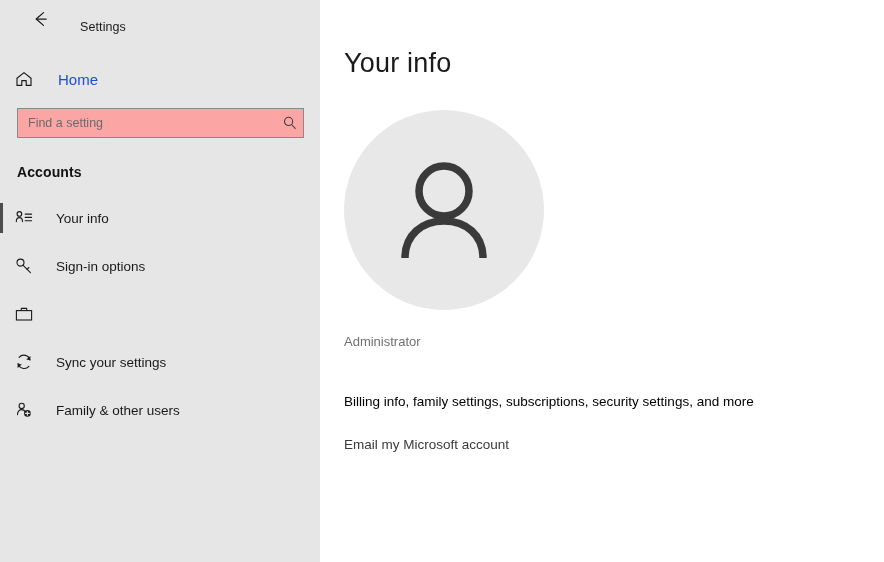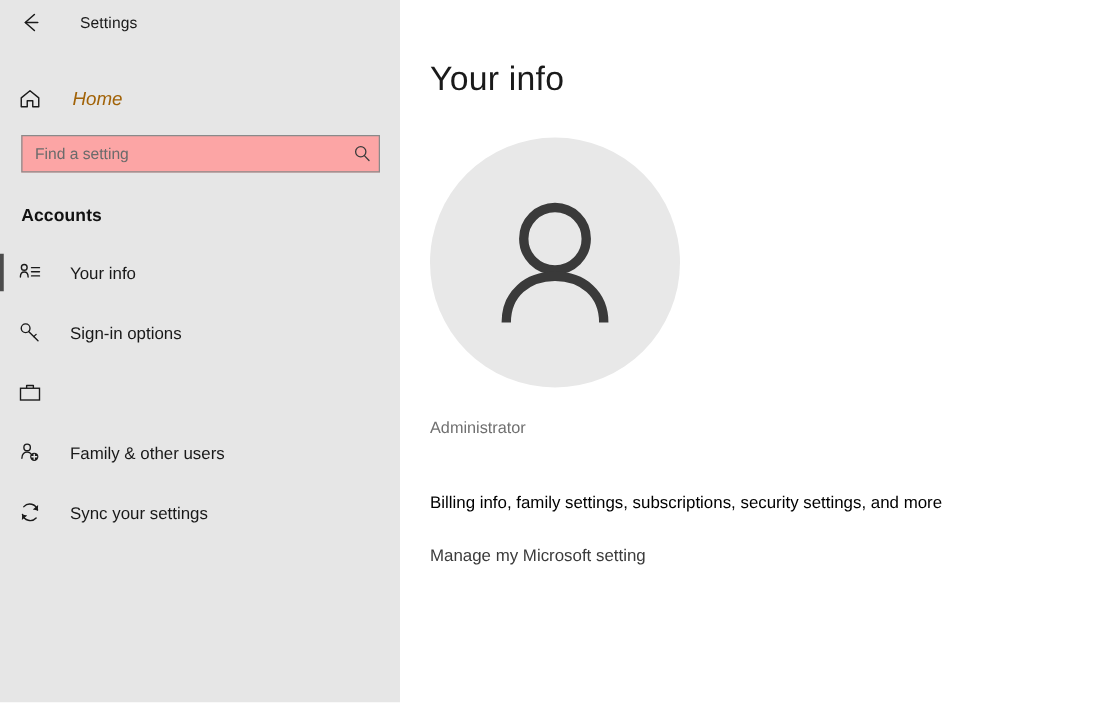--- a/index.html
+++ b/index.html
@@ -28,22 +28,23 @@
     width: 320px;
     height: 562px;
     background: #e6e6e6;
     flex: 0 0 320px;
     position: relative;
   }
 
   .titlebar {
     height: 32px;
     display: flex;
-    align-items: center;
+    align-items: flex-end;
     padding-top: 2px;
+    margin-left: 16px;
   }
   .back-btn {
     width: 40px;
     height: 30px;
     display: flex;
     align-items: center;
     justify-content: center;
     cursor: pointer;
     margin-left: 4px;
   }
@@ -64,23 +65,22 @@
     cursor: pointer;
   }
   .home-row .nav-ico {
     width: 30px;
     display: flex;
     align-items: center;
     justify-content: flex-start;
   }
   .home-label {
     font-size: 15px;
-    color: #a16207;
+    color: #1d4ed8;
     margin-left: 14px;
-    font-style: italic;
   }
 
   .search-wrap {
     margin: 9px 16px 0 17px;
     height: 30px;
     background: #fca5a5;
     border: 1px solid #8a8a8a;
     display: flex;
     align-items: center;
     box-sizing: border-box;
@@ -274,57 +274,57 @@
           <svg width="20" height="20" viewBox="0 0 20 20" aria-hidden="true">
             <rect x="2.4" y="6.6" width="15.2" height="9.4" fill="none" stroke="#1a1a1a" stroke-width="1.1"></rect>
             <path d="M7.3 6.4 L7.3 4.4 L12.7 4.4 L12.7 6.4" fill="none" stroke="#1a1a1a" stroke-width="1.1" stroke-linejoin="round"></path>
           </svg>
         </span>
       </div>
 
       <div class="nav-item">
         <span class="nav-ico">
           <svg width="20" height="20" viewBox="0 0 20 20" aria-hidden="true">
+            <path d="M16.0 8.0 A6.4 6.4 0 0 0 5.1 5.3" fill="none" stroke="#1a1a1a" stroke-width="1.15" stroke-linecap="round"></path>
+            <path d="M4.0 11.6 A6.4 6.4 0 0 0 14.9 14.4" fill="none" stroke="#1a1a1a" stroke-width="1.15" stroke-linecap="round"></path>
+            <path d="M16.5 4.0 L16.2 8.3 L12.2 7.6 Z" fill="#1a1a1a"></path>
+            <path d="M3.5 16.0 L3.8 11.6 L7.8 12.4 Z" fill="#1a1a1a"></path>
+          </svg>
+        </span>
+        <span class="nav-label">Sync your settings</span>
+      </div>
+
+      <div class="nav-item">
+        <span class="nav-ico">
+          <svg width="20" height="20" viewBox="0 0 20 20" aria-hidden="true">
             <circle cx="7.7" cy="5.9" r="2.6" fill="none" stroke="#1a1a1a" stroke-width="1.1"></circle>
             <path d="M3.5 14.6 C3.5 11.2 5.6 9.6 7.7 9.6 C9.1 9.6 10.4 10.3 11.2 11.6" fill="none" stroke="#1a1a1a" stroke-width="1.1" stroke-linecap="round"></path>
             <circle cx="13.4" cy="13.4" r="3.3" fill="#1a1a1a"></circle>
             <line x1="13.4" y1="11.5" x2="13.4" y2="15.3" stroke="#e6e6e6" stroke-width="1.1" stroke-linecap="round"></line>
             <line x1="11.5" y1="13.4" x2="15.3" y2="13.4" stroke="#e6e6e6" stroke-width="1.1" stroke-linecap="round"></line>
           </svg>
         </span>
         <span class="nav-label">Family &amp; other users</span>
       </div>
 
-      <div class="nav-item">
-        <span class="nav-ico">
-          <svg width="20" height="20" viewBox="0 0 20 20" aria-hidden="true">
-            <path d="M16.0 8.0 A6.4 6.4 0 0 0 5.1 5.3" fill="none" stroke="#1a1a1a" stroke-width="1.15" stroke-linecap="round"></path>
-            <path d="M4.0 11.6 A6.4 6.4 0 0 0 14.9 14.4" fill="none" stroke="#1a1a1a" stroke-width="1.15" stroke-linecap="round"></path>
-            <path d="M16.5 4.0 L16.2 8.3 L12.2 7.6 Z" fill="#1a1a1a"></path>
-            <path d="M3.5 16.0 L3.8 11.6 L7.8 12.4 Z" fill="#1a1a1a"></path>
-          </svg>
-        </span>
-        <span class="nav-label">Sync your settings</span>
-      </div>
-
     </div>
   </div>
 
   <div id="main">
 
     <h1 class="page-title">Your info</h1>
 
     <div class="avatar">
       <svg width="118" height="118" viewBox="0 0 118 118" aria-hidden="true">
         <circle cx="59" cy="40" r="25" fill="none" stroke="#3a3a3a" stroke-width="7.5"></circle>
         <path d="M20 107 C20 84 37 70 59 70 C81 70 98 84 98 107" fill="none" stroke="#3a3a3a" stroke-width="7.5" stroke-linecap="butt"></path>
       </svg>
     </div>
 
     <div class="account-name">Administrator</div>
 
     <div class="billing-line">Billing info, family settings, subscriptions, security settings, and more</div>
 
-    <a class="manage-link" href="#">Manage my Microsoft setting</a>
+    <a class="manage-link" href="#">Email my Microsoft account</a>
 
   </div>
 
 </div>
 
 </body></html>

